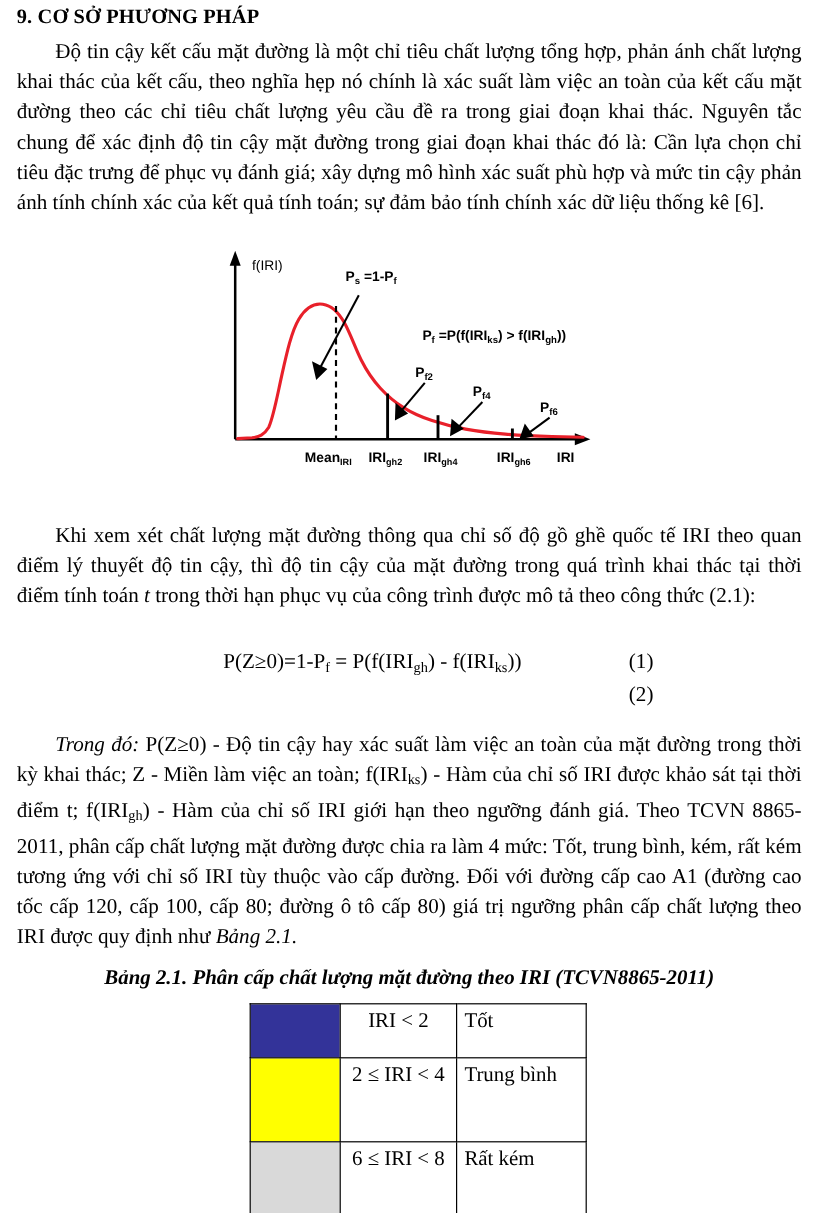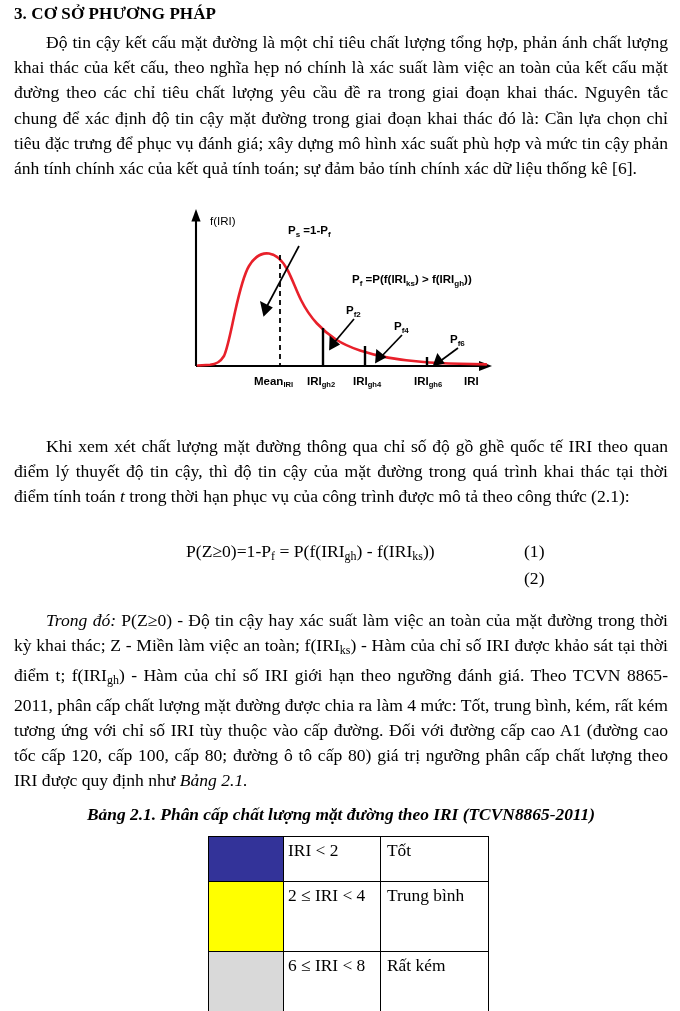--- a/index.html
+++ b/index.html
@@ -112,21 +112,21 @@
     border: 1.4px solid #000000;
     padding: 0;
     vertical-align: top;
   }
   #iri-table td.swatch {
     width: 74px;
     padding: 0;
   }
   #iri-table td.range {
     width: 88px;
-    text-align: left;
+    text-align: center;
     padding: 1px 4px 2px 4px;
     line-height: 25px;
   }
   #iri-table td.label {
     width: 96px;
     text-align: left;
     padding: 1px 5px 16px 6px;
     line-height: 25px;
   }
   #iri-table tr.r-tot td  { height: 27px; }
@@ -138,21 +138,21 @@
     width: 100%;
     height: 100%;
     min-height: 25px;
   }
 </style>
 </head>
 <body>
 
 <div class="page">
 
-  <div class="section-heading">3. CƠ SỞ PHƯƠNG PHÁP</div>
+  <div class="section-heading">9. CƠ SỞ PHƯƠNG PHÁP</div>
 
   <div class="para indent" id="para-intro">Độ tin cậy kết cấu mặt đường là một chỉ tiêu chất lượng tổng hợp, phản ánh chất lượng khai thác của kết cấu, theo nghĩa hẹp nó chính là xác suất làm việc an toàn của kết cấu mặt đường theo các chỉ tiêu chất lượng yêu cầu đề ra trong giai đoạn khai thác. Nguyên tắc chung để xác định độ tin cậy mặt đường trong giai đoạn khai thác đó là: Cần lựa chọn chỉ tiêu đặc trưng để phục vụ đánh giá; xây dựng mô hình xác suất phù hợp và mức tin cậy phản ánh tính chính xác của kết quả tính toán; sự đảm bảo tính chính xác dữ liệu thống kê [6].</div>
 
   <div id="figure-chart">
     <svg width="330" height="196" viewBox="0 0 330 196" xmlns="http://www.w3.org/2000/svg">
 
       <g>
         <line x1="20" y1="16" x2="20" y2="162" stroke="#000000" stroke-width="2.1"></line>
         <polygon points="20,5 15.4,17.5 24.6,17.5" fill="#000000"></polygon>
       </g>

